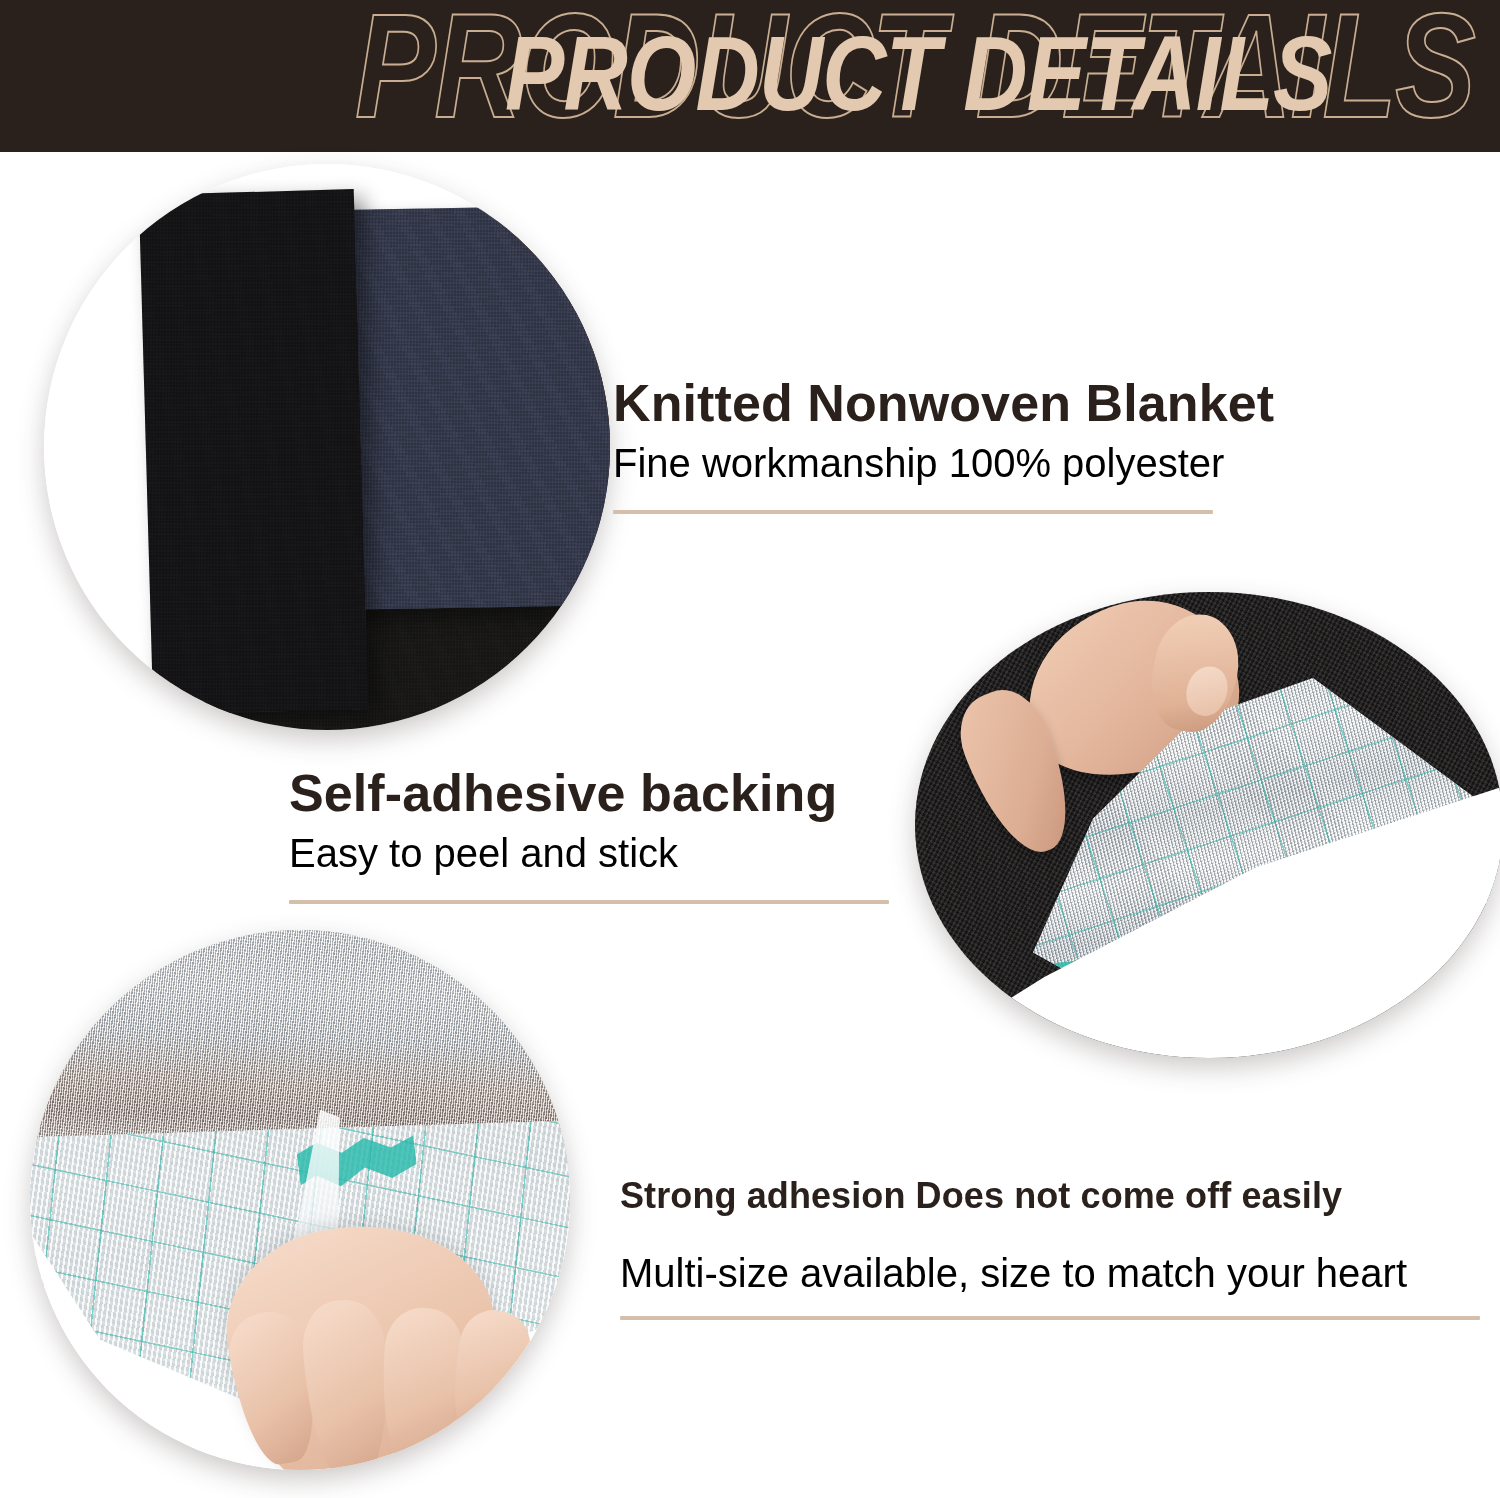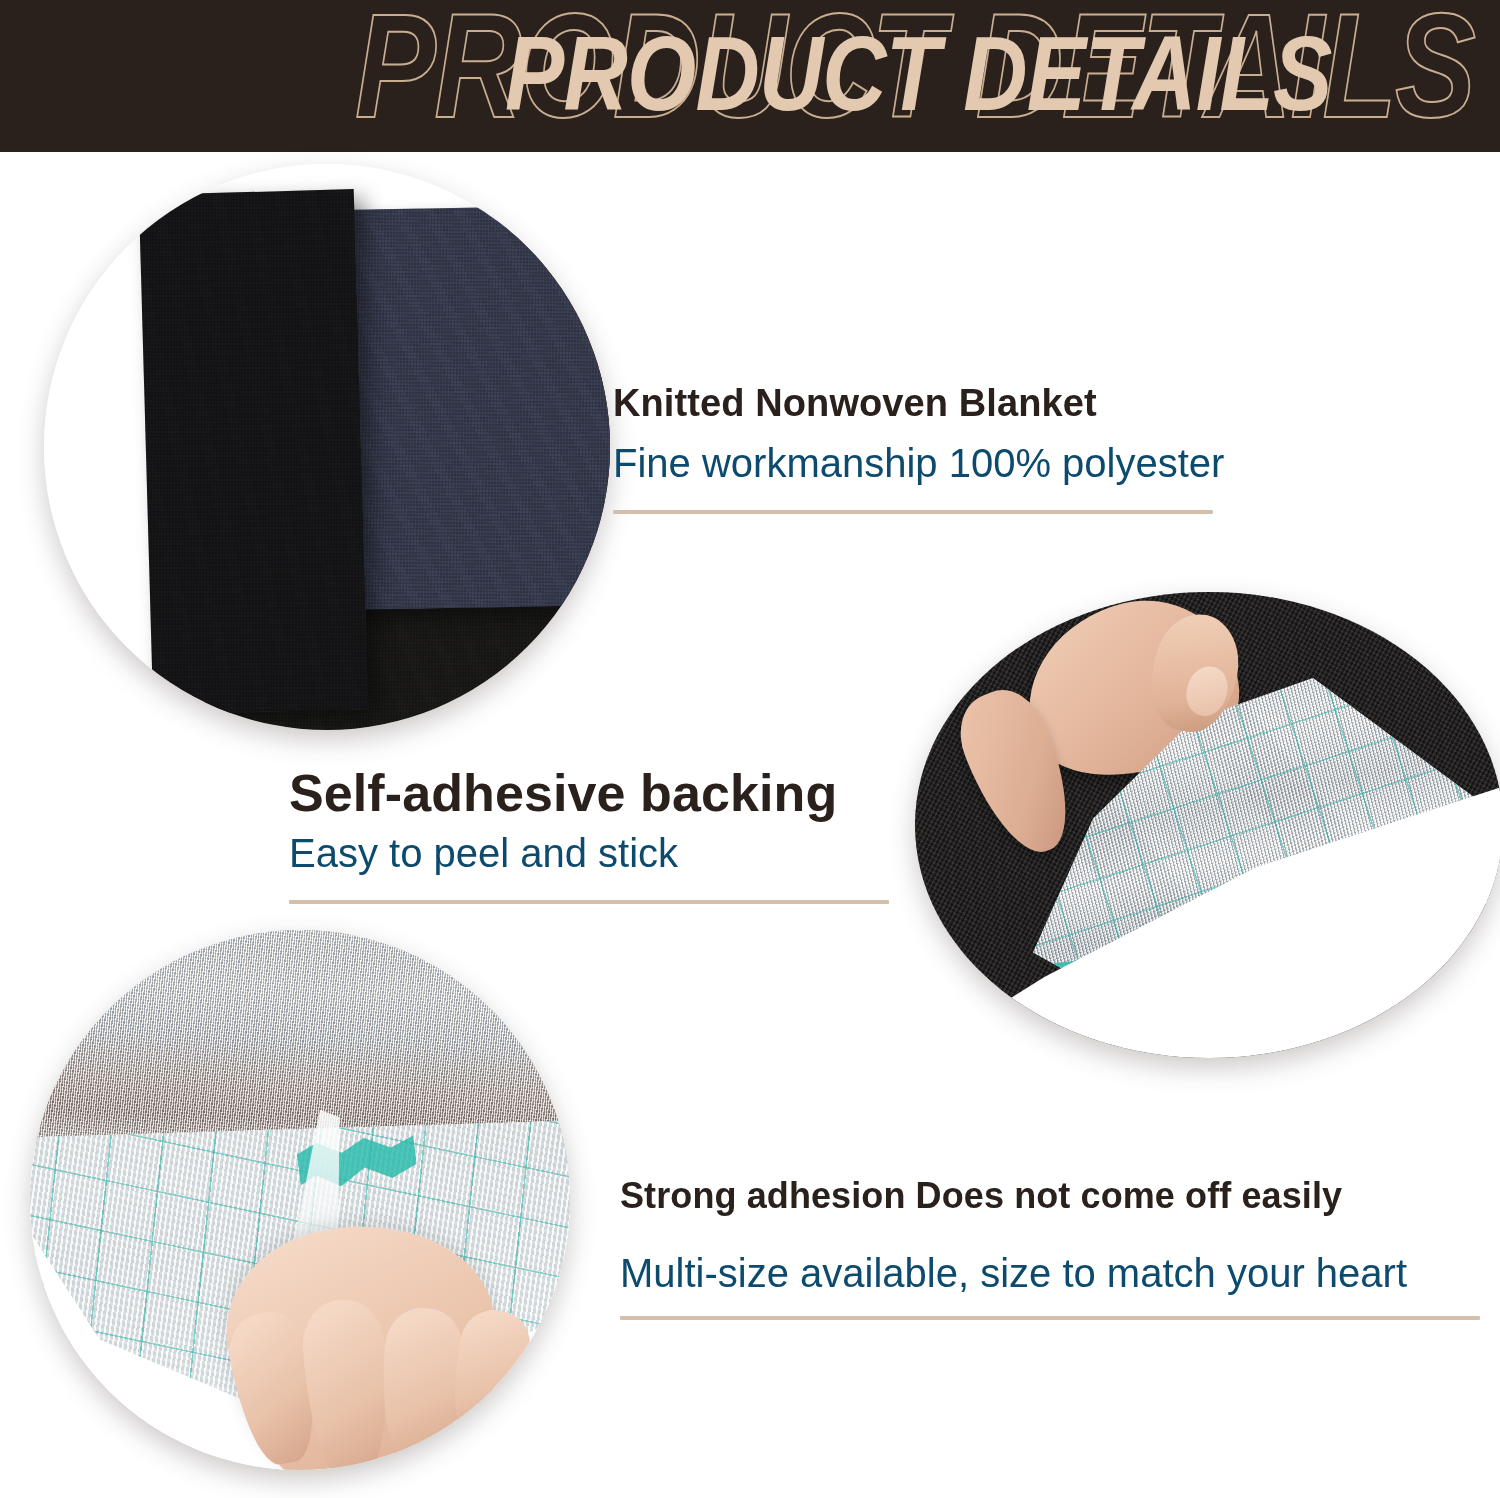--- a/index.html
+++ b/index.html
@@ -307,33 +307,33 @@
   
   .feature-block { position: absolute; }
   .feature-title {
     color: #2b211c;
     font-family: "Liberation Sans Narrow", "Liberation Sans", sans-serif;
     font-weight: 700;
     letter-spacing: 0.1px;
     margin: 0;
   }
   .feature-sub {
-    color: #0c4a6e;
+    color: #000000;
     font-family: "Liberation Sans Narrow", "Liberation Sans", sans-serif;
     font-weight: 300;
     margin: 0;
   }
   .feature-rule {
     background: #d4c0aa;
     height: 4px;
     border-radius: 1px;
   }
 
   #block-knitted { left: 613px; top: 374px; width: 745px; }
-  #block-knitted .feature-title { font-size: 38px; line-height: 58px; }
+  #block-knitted .feature-title { font-size: 52px; line-height: 58px; }
   #block-knitted .feature-sub   { font-size: 40px; line-height: 50px; margin-top: 6px; }
   #block-knitted .feature-rule  { width: 600px; margin-top: 22px; }
 
   #block-adhesive { left: 289px; top: 764px; width: 680px; }
   #block-adhesive .feature-title { font-size: 52px; line-height: 58px; }
   #block-adhesive .feature-sub   { font-size: 40px; line-height: 50px; margin-top: 6px; }
   #block-adhesive .feature-rule  { width: 600px; margin-top: 22px; }
 
   #block-strong { left: 620px; top: 1168px; width: 865px; }
   #block-strong .feature-title { font-size: 36px; line-height: 56px; }

